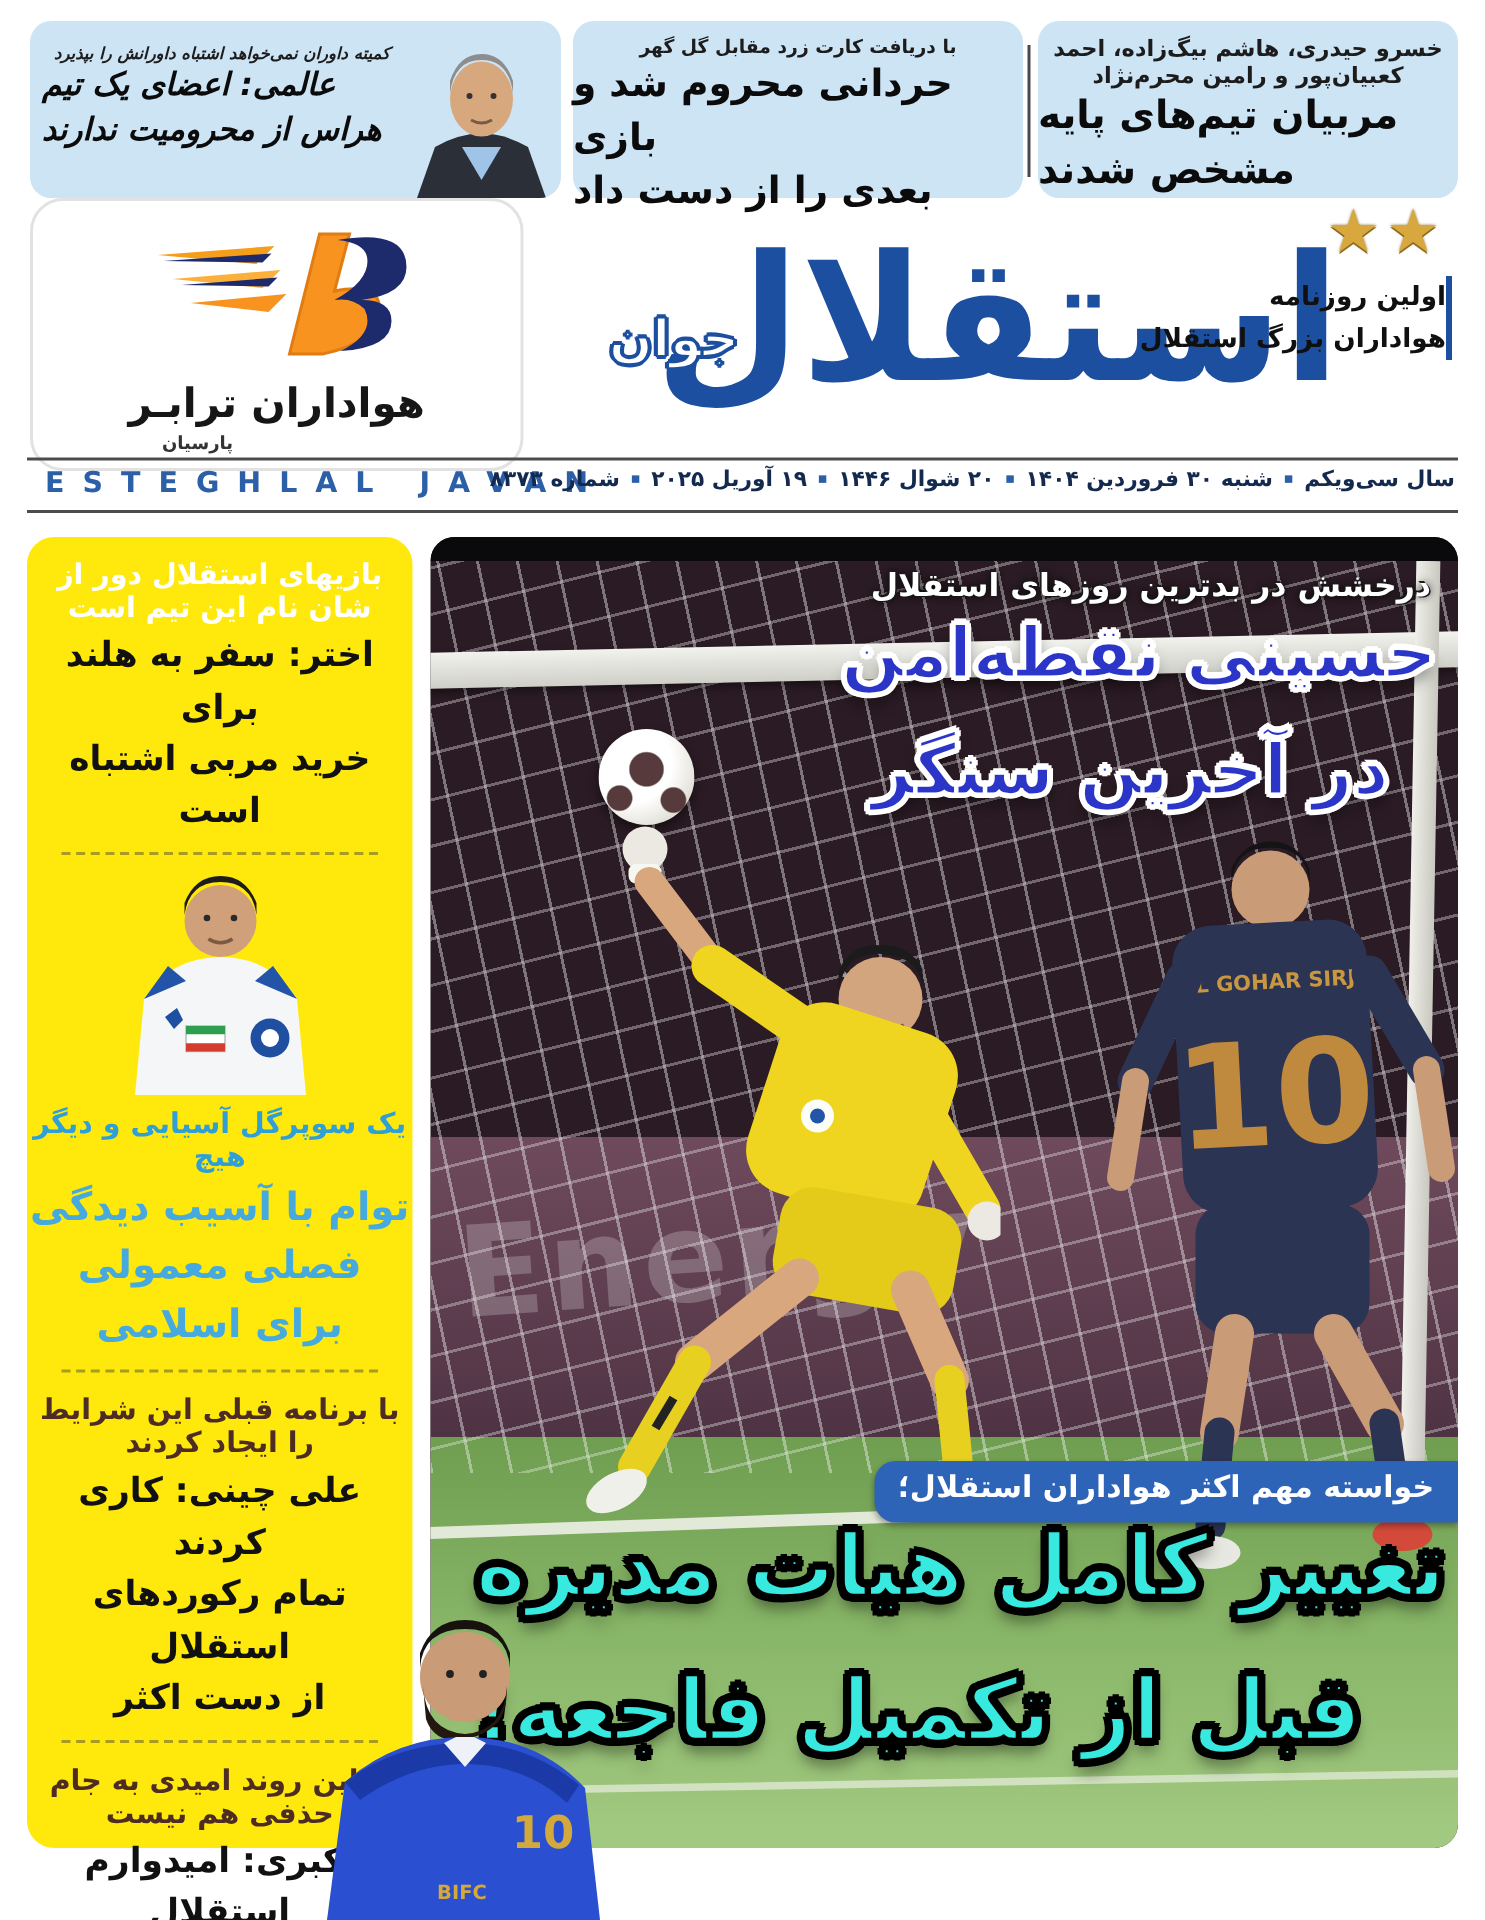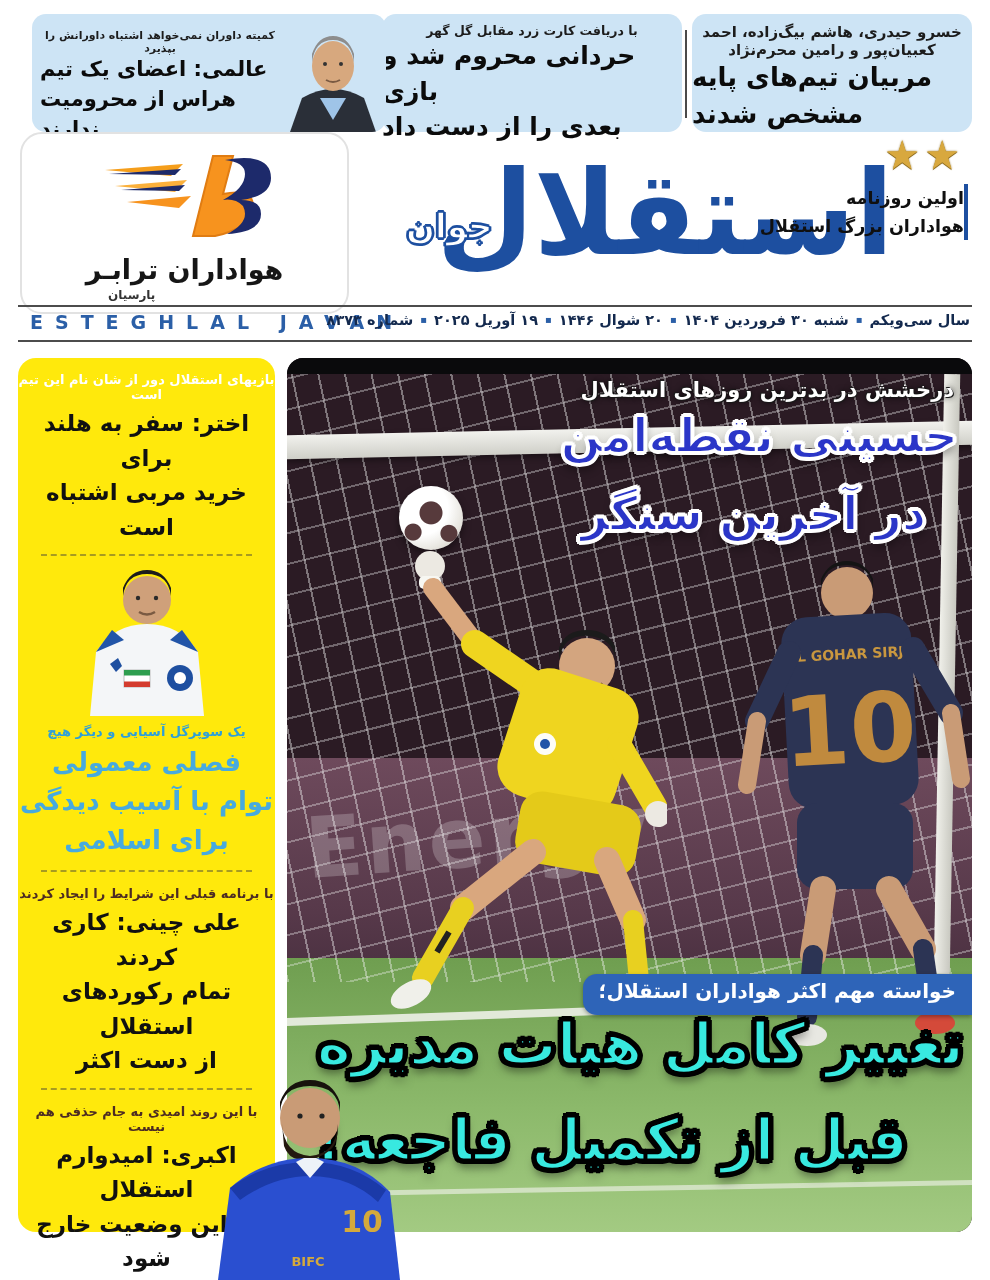--- a/index.html
+++ b/index.html
@@ -10,21 +10,21 @@
   
   .tbox{position:absolute;background:#cde4f5;border-radius:14px;direction:rtl;}
   .tbox .kick{font-weight:bold;color:#1c1c1c;text-align:center;margin-top:9px;}
   .tbox .hl{font-weight:bold;color:#0b0b0b;text-align:left;line-height:1.42;}
   .tbox-right{left:692px;top:14px;width:280px;height:118px;}
   .tbox-right .kick{font-size:15px;}
   .tbox-right .hl{font-size:26px;}
   .tbox-mid{left:382px;top:14px;width:300px;height:118px;}
   .tbox-mid .kick{font-size:12.5px;}
   .tbox-mid .hl{font-size:25px;}
-  .tbox-left{left:32px;top:14px;width:354px;height:118px;overflow:hidden;}
+  .tbox-left{left:20px;top:14px;width:354px;height:118px;overflow:hidden;font-style:italic;}
   .tbox-left .txt{position:absolute;left:8px;right:106px;top:6px;}
   .tbox-left .kick{font-size:11px;}
   .tbox-left .hl{font-size:21px;}
   .tbox-left svg{position:absolute;right:2px;bottom:0;}
   .vsep{position:absolute;left:685px;top:30px;width:2px;height:88px;background:#4a4a4a;}
 
   
   .adbox{position:absolute;left:20px;top:132px;width:325px;height:178px;background:#fff;
          border:2px solid #e2e2e2;border-radius:22px;text-align:center;}
   .adbox .brand{font-size:27px;font-weight:bold;color:#161616;direction:rtl;margin-top:2px;}
@@ -46,21 +46,21 @@
   .rule1{top:305px;} .rule2{top:340px;}
   .latin{position:absolute;left:30px;top:311px;font-size:19px;font-weight:bold;
          letter-spacing:12px;color:#2b5fa7;}
   .pinfo{position:absolute;right:20px;top:312px;direction:rtl;font-size:14.5px;
          font-weight:bold;color:#13294e;}
   .pinfo .sep{color:#2b5fa7;font-size:10px;margin:0 7px;vertical-align:2px;}
 
   
   .sidebar{position:absolute;left:18px;top:358px;width:257px;height:874px;background:#ffe90c;
            border-radius:18px;direction:rtl;text-align:center;z-index:2;}
-  .sb-kick{font-size:13px;font-weight:bold;margin-top:14px;}
+  .sb-kick{font-size:19px;font-weight:bold;margin-top:14px;}
   .k-white{color:#ffffff;} .k-blue{color:#2f9fd8;} .k-dark{color:#4d2c23;}
   .h-black{font-size:23px;font-weight:bold;color:#111;line-height:1.5;margin-top:4px;}
   .h-blue{font-size:26px;font-weight:bold;color:#47aadf;line-height:1.5;margin-top:4px;}
   .sb-div{border:none;border-top:2px dashed rgba(60,60,60,.45);width:82%;margin:10px auto;}
   .sb-photo{display:block;margin:4px auto 0;}
 
   
   .photo{position:absolute;left:287px;top:358px;width:685px;height:874px;border-radius:16px;
          overflow:hidden;background:#2b1b24;z-index:1;}
   .ph-stands{position:absolute;top:0;left:0;right:0;height:460px;
@@ -205,22 +205,22 @@
       <rect x="72" y="104" width="26" height="17" fill="#fff" stroke="#bbb"></rect>
       <rect x="72" y="104" width="26" height="5.5" fill="#2e9e4f"></rect>
       <rect x="72" y="115.5" width="26" height="5.5" fill="#d43c2e"></rect>
       <circle cx="128" cy="112" r="13" fill="#1e4fa0"></circle>
       <circle cx="128" cy="112" r="6" fill="#ffffff"></circle>
       <path d="M58 98 L66 92 L70 100 L64 106 Z" fill="#1e4fa0"></path>
     </svg>
 
     <div class="sb-kick k-blue" style="margin-top:8px">یک سوپرگل آسیایی و دیگر هیچ</div>
     <div class="h-blue">
+      <div>توام با آسیب دیدگی</div>
       <div>فصلی معمولی</div>
-      <div>توام با آسیب دیدگی</div>
       <div>برای اسلامی</div>
     </div>
     <hr class="sb-div">
 
     <div class="sb-kick k-dark">با برنامه قبلی این شرایط را ایجاد کردند</div>
     <div class="h-black">
       <div>علی چینی: کاری کردند</div>
       <div>تمام رکوردهای استقلال</div>
       <div>از دست اکثر</div>
     </div>

